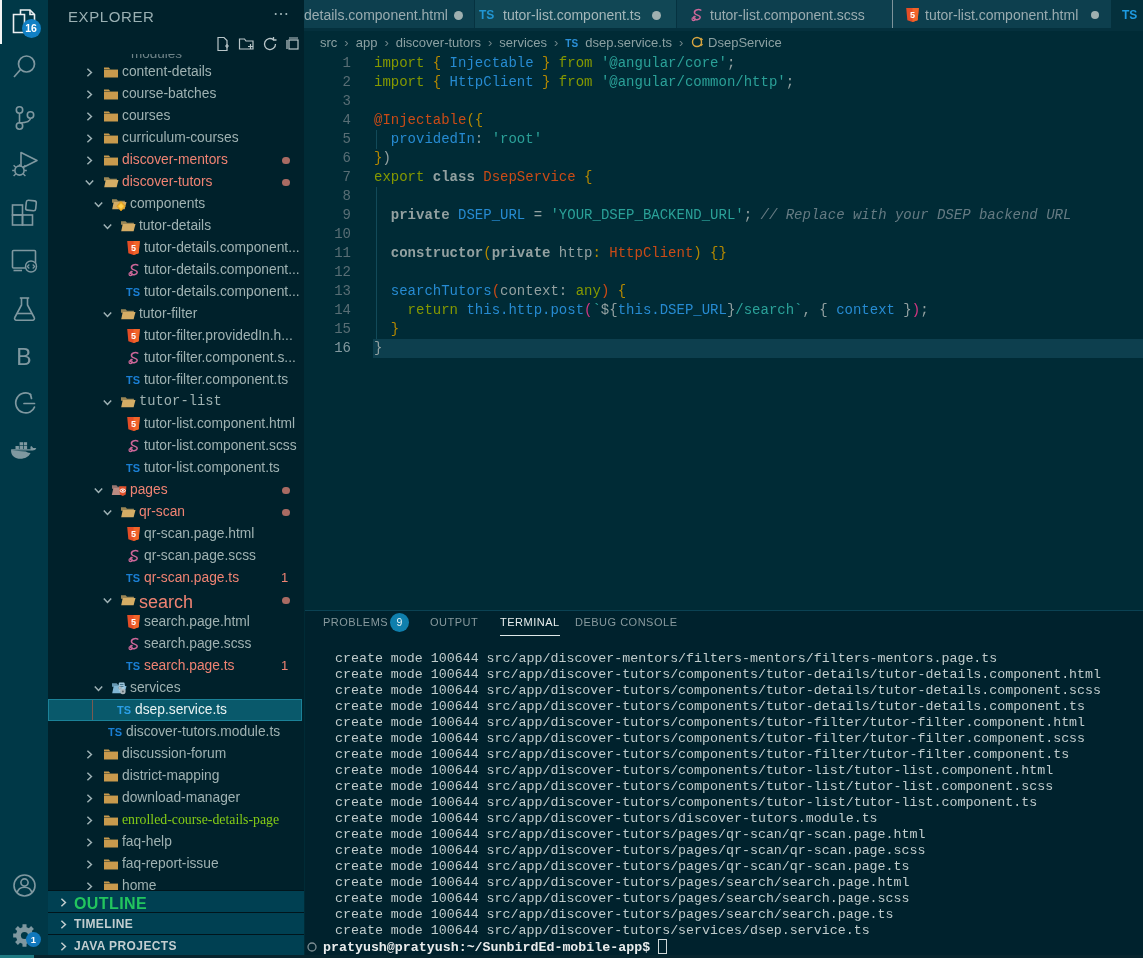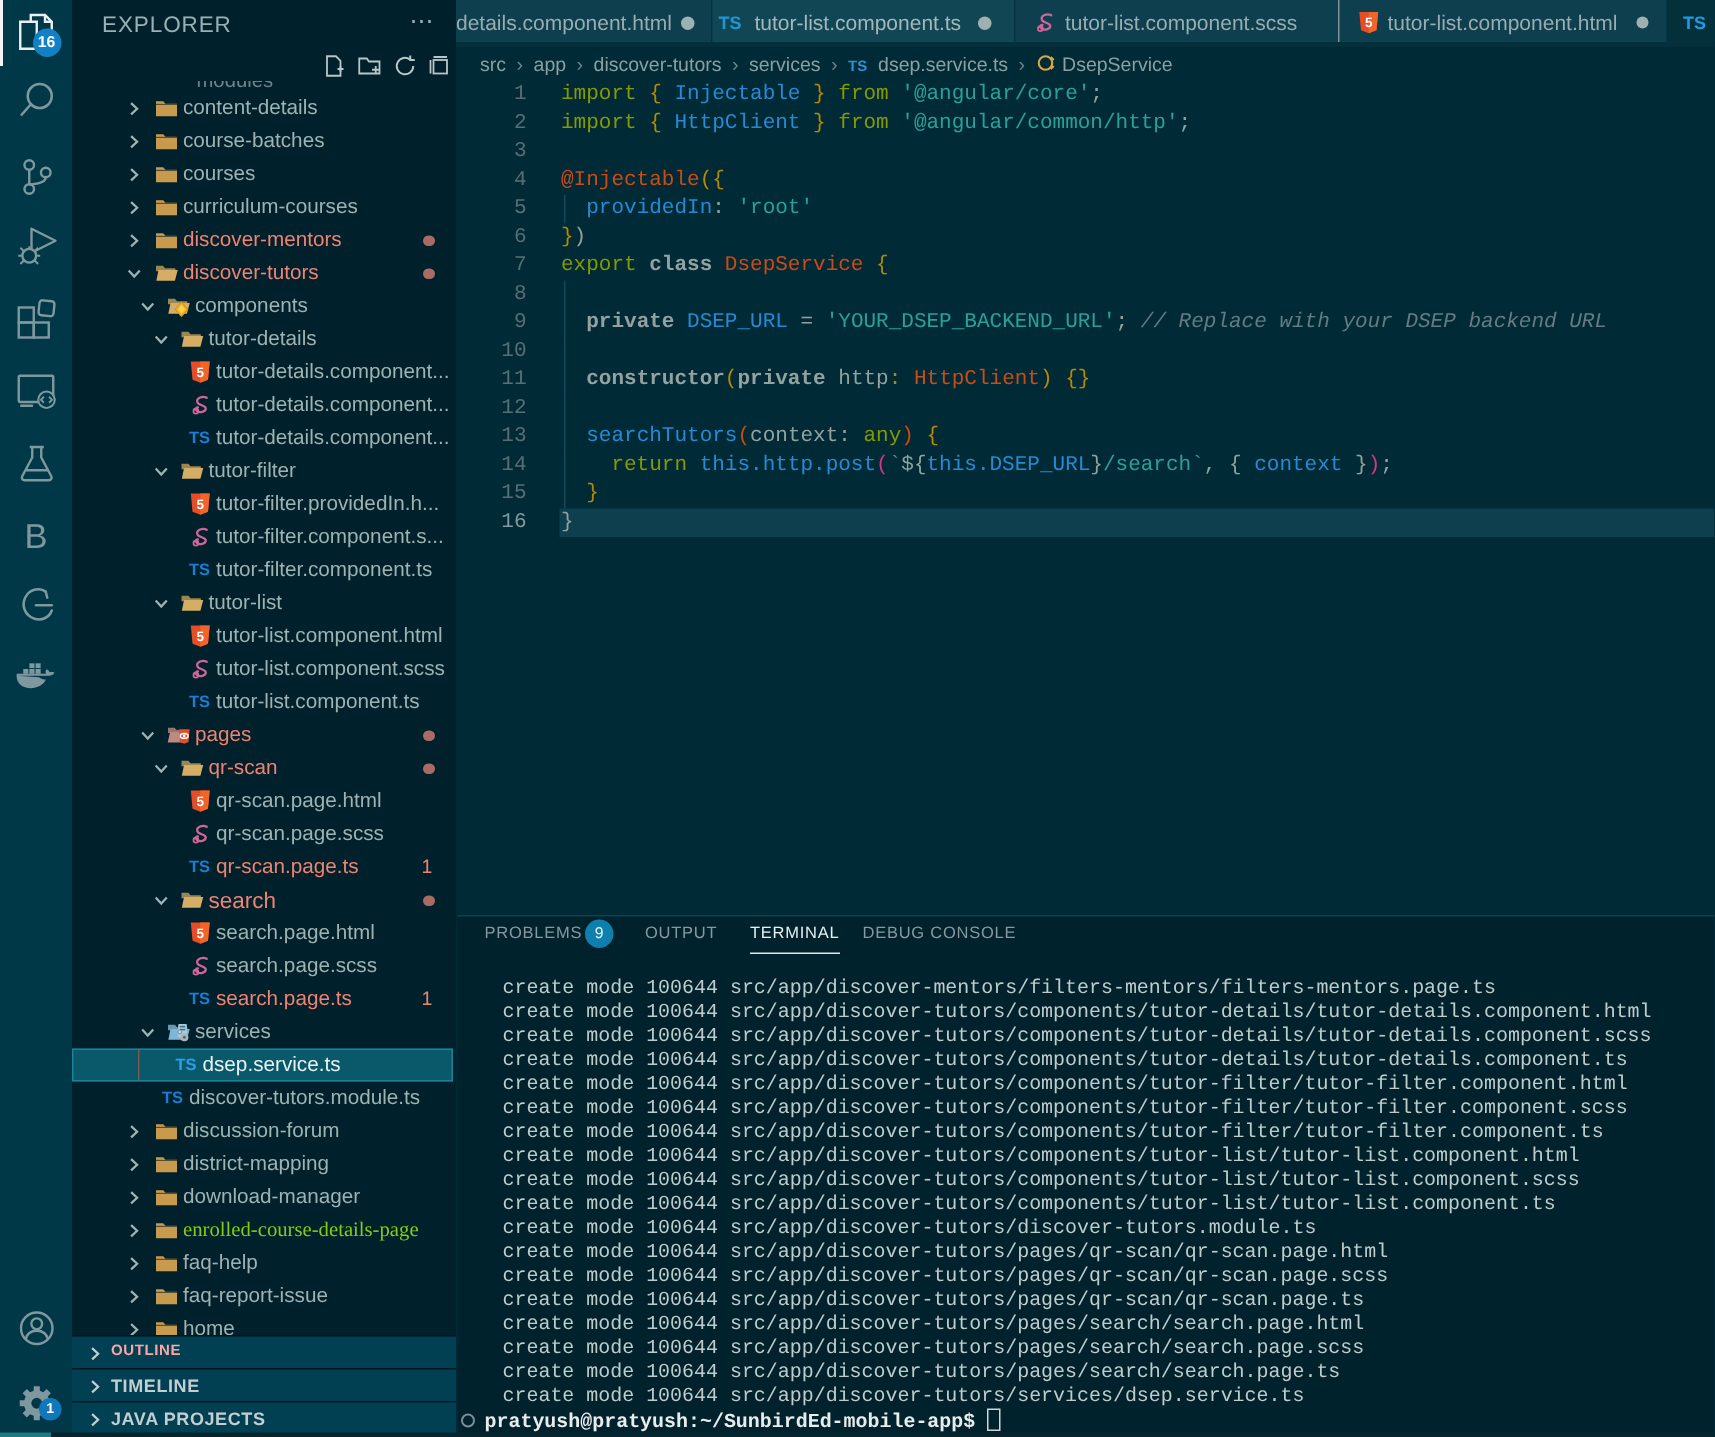--- a/index.html
+++ b/index.html
@@ -231,21 +231,21 @@
     <span style="position:absolute;left:96px;top:3px;font-family:'Liberation Sans',sans-serif;font-size:13.8px;color:#9fb2b2;white-space:nowrap">tutor-filter.component.ts</span>
   </div>
 <div style="position:absolute;left:48px;top:391px;width:256px;height:22px">
     <svg style="position:absolute;left:54px;top:6px" width="11" height="11" viewBox="0 0 11 11">
       <polyline points="1.8,3.4 5.5,7.4 9.2,3.4" fill="none" stroke="#9fb3b6" stroke-width="1.5"></polyline>
     </svg>
     <svg style="position:absolute;left:72px;top:3px" width="16" height="16" viewBox="0 0 16 16">
       <path d="M1 3.2 h4.6 l1.4 1.6 h6.9 v2 h-12.9 z" fill="#d5ad65" opacity="0.72"></path>
       <path d="M2.7 6 h12.8 l-1.9 7.2 h-12.4 z" fill="#d5ad65"></path>
     </svg>
-    <span style="position:absolute;left:91px;top:3px;font-family:Liberation Sans, sans-serif;font-size:13.8px;color:#9fb2b2;white-space:nowrap">tutor-list</span>
+    <span style="position:absolute;left:91px;top:3px;font-family:Liberation Mono, monospace;font-size:13.8px;color:#9fb2b2;white-space:nowrap">tutor-list</span>
   </div>
 <div style="position:absolute;left:48px;top:413px;width:256px;height:22px">
     <svg style="position:absolute;left:78px;top:3px" width="15" height="16" viewBox="0 0 15 16">
       <path d="M1.2 1 h12.6 l-1.15 12.2 -5.15 1.9 -5.15-1.9 z" fill="#e44d26"></path>
       <path d="M7.5 1 h6.3 l-1.15 12.2 -5.15 1.9 z" fill="#f16529"></path>
       <text x="7.5" y="11.3" font-family="'Liberation Sans',sans-serif" font-size="9" font-weight="bold" fill="#fff" text-anchor="middle">5</text>
     </svg>
     <span style="position:absolute;left:96px;top:3px;font-family:'Liberation Sans',sans-serif;font-size:13.8px;color:#9fb2b2;white-space:nowrap">tutor-list.component.html</span>
   </div>
 <div style="position:absolute;left:48px;top:435px;width:256px;height:22px">
@@ -305,21 +305,21 @@
     <span style="position:absolute;left:233px;top:3px;font-family:'Liberation Sans',sans-serif;font-size:13px;color:#ef8373">1</span>
   </div>
 <div style="position:absolute;left:48px;top:589px;width:256px;height:22px">
     <svg style="position:absolute;left:54px;top:6px" width="11" height="11" viewBox="0 0 11 11">
       <polyline points="1.8,3.4 5.5,7.4 9.2,3.4" fill="none" stroke="#9fb3b6" stroke-width="1.5"></polyline>
     </svg>
     <svg style="position:absolute;left:72px;top:3px" width="16" height="16" viewBox="0 0 16 16">
       <path d="M1 3.2 h4.6 l1.4 1.6 h6.9 v2 h-12.9 z" fill="#d5ad65" opacity="0.72"></path>
       <path d="M2.7 6 h12.8 l-1.9 7.2 h-12.4 z" fill="#d5ad65"></path>
     </svg>
-    <span style="position:absolute;left:91px;top:3px;font-family:'Liberation Sans',sans-serif;font-size:15px;color:#ef8373;white-space:nowrap">search</span>
+    <span style="position:absolute;left:91px;top:3px;font-family:'Liberation Sans',sans-serif;font-size:18px;color:#ef8373;white-space:nowrap">search</span>
     <div style="position:absolute;left:234px;top:7.5px;width:7.5px;height:7.5px;border-radius:50%;background:#a96b63"></div>
   </div>
 <div style="position:absolute;left:48px;top:611px;width:256px;height:22px">
     <svg style="position:absolute;left:78px;top:3px" width="15" height="16" viewBox="0 0 15 16">
       <path d="M1.2 1 h12.6 l-1.15 12.2 -5.15 1.9 -5.15-1.9 z" fill="#e44d26"></path>
       <path d="M7.5 1 h6.3 l-1.15 12.2 -5.15 1.9 z" fill="#f16529"></path>
       <text x="7.5" y="11.3" font-family="'Liberation Sans',sans-serif" font-size="9" font-weight="bold" fill="#fff" text-anchor="middle">5</text>
     </svg>
     <span style="position:absolute;left:96px;top:3px;font-family:'Liberation Sans',sans-serif;font-size:13.8px;color:#9fb2b2;white-space:nowrap">search.page.html</span>
   </div>
@@ -428,21 +428,21 @@
     <svg style="position:absolute;left:55px;top:3px" width="16" height="16" viewBox="0 0 16 16">
       <path d="M1 3.5 h4.8 l1.5 1.7 h7.7 v8.3 h-14 z" fill="#c89a4d"></path>
       <line x1="1" y1="5.6" x2="15" y2="5.6" stroke="#00212b" stroke-width=".8" opacity=".6"></line>
     </svg>
     <span style="position:absolute;left:74px;top:3px;font-family:'Liberation Sans',sans-serif;font-size:13.8px;color:#9fb2b2;white-space:nowrap">home</span>
   </div>
 <div style="position:absolute;left:48px;top:890px;width:256px;height:22px;background:#004052;border-top:1px solid #00151c;box-sizing:border-box">
     <svg style="position:absolute;left:10px;top:6px" width="11" height="11" viewBox="0 0 11 11">
       <polyline points="3.4,1.8 7.4,5.5 3.4,9.2" fill="none" stroke="#c3ced0" stroke-width="1.5"></polyline>
     </svg>
-    <span style="position:absolute;left:26px;top:4px;font-family:'Liberation Sans',sans-serif;font-size:10px;font-weight:bold;color:#fca5a5;letter-spacing:.4px">OUTLINE</span>
+    <span style="position:absolute;left:26px;top:4px;font-family:'Liberation Sans',sans-serif;font-size:16px;font-weight:bold;color:#22c55e;letter-spacing:.4px">OUTLINE</span>
   </div>
 <div style="position:absolute;left:48px;top:912px;width:256px;height:22px;background:#004052;border-top:1px solid #00151c;box-sizing:border-box">
     <svg style="position:absolute;left:10px;top:6px" width="11" height="11" viewBox="0 0 11 11">
       <polyline points="3.4,1.8 7.4,5.5 3.4,9.2" fill="none" stroke="#c3ced0" stroke-width="1.5"></polyline>
     </svg>
     <span style="position:absolute;left:26px;top:4px;font-family:'Liberation Sans',sans-serif;font-size:12px;font-weight:bold;color:#c3ced0;letter-spacing:.4px">TIMELINE</span>
   </div>
 <div style="position:absolute;left:48px;top:934px;width:256px;height:22px;background:#004052;border-top:1px solid #00151c;box-sizing:border-box">
     <svg style="position:absolute;left:10px;top:6px" width="11" height="11" viewBox="0 0 11 11">
       <polyline points="3.4,1.8 7.4,5.5 3.4,9.2" fill="none" stroke="#c3ced0" stroke-width="1.5"></polyline>

